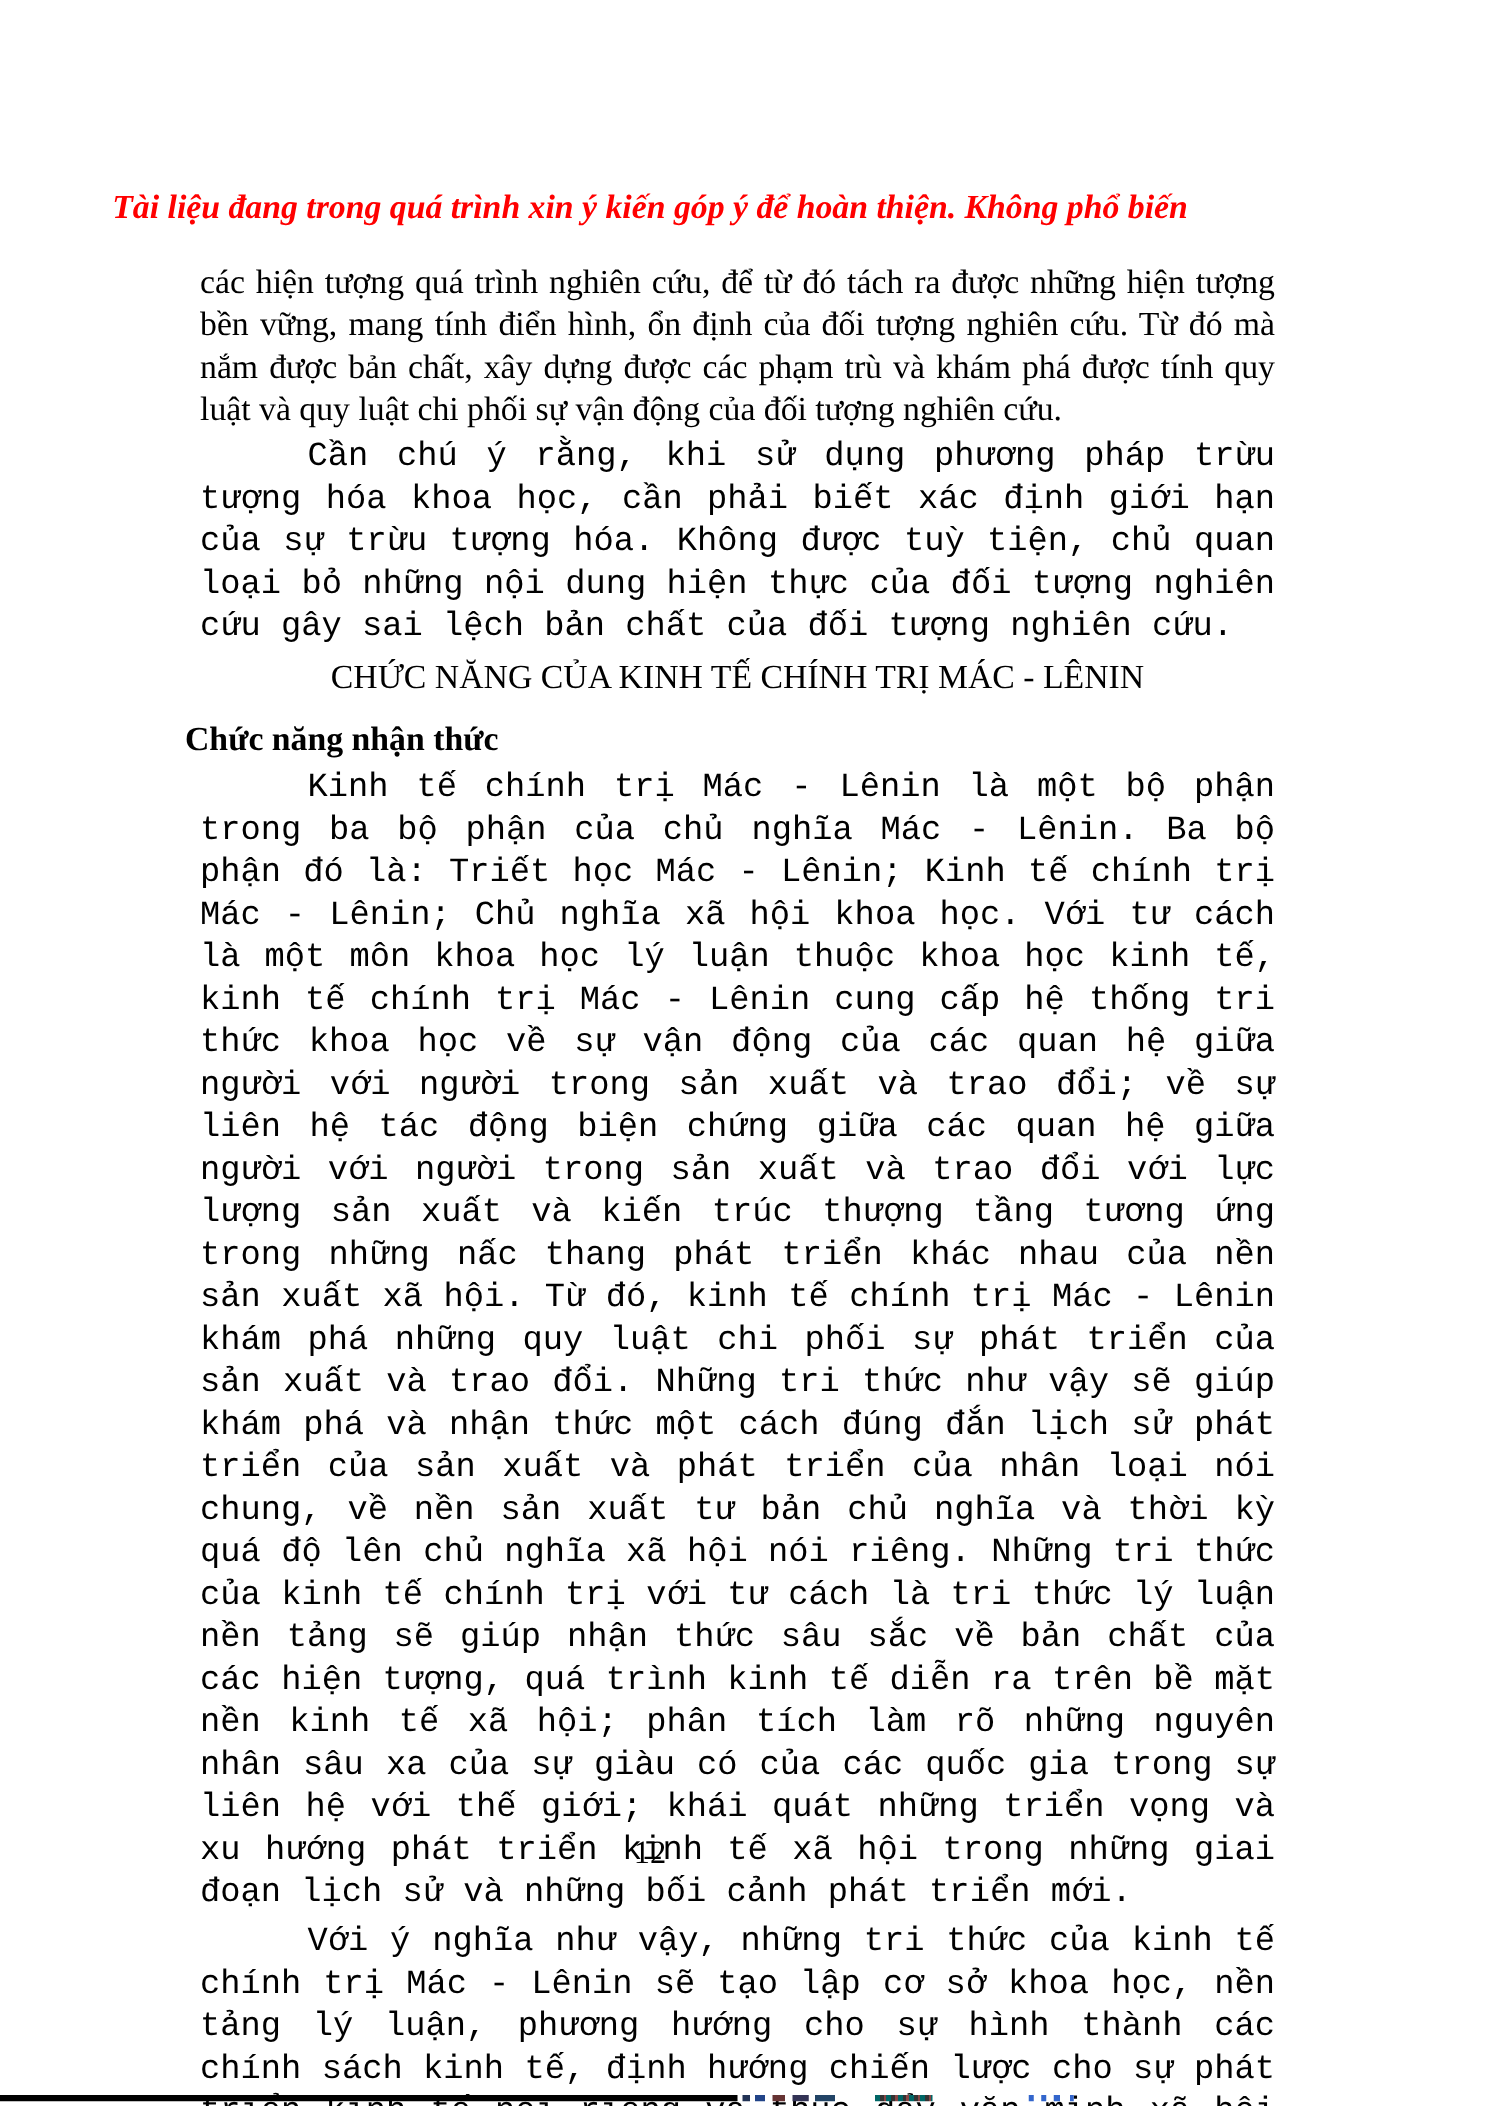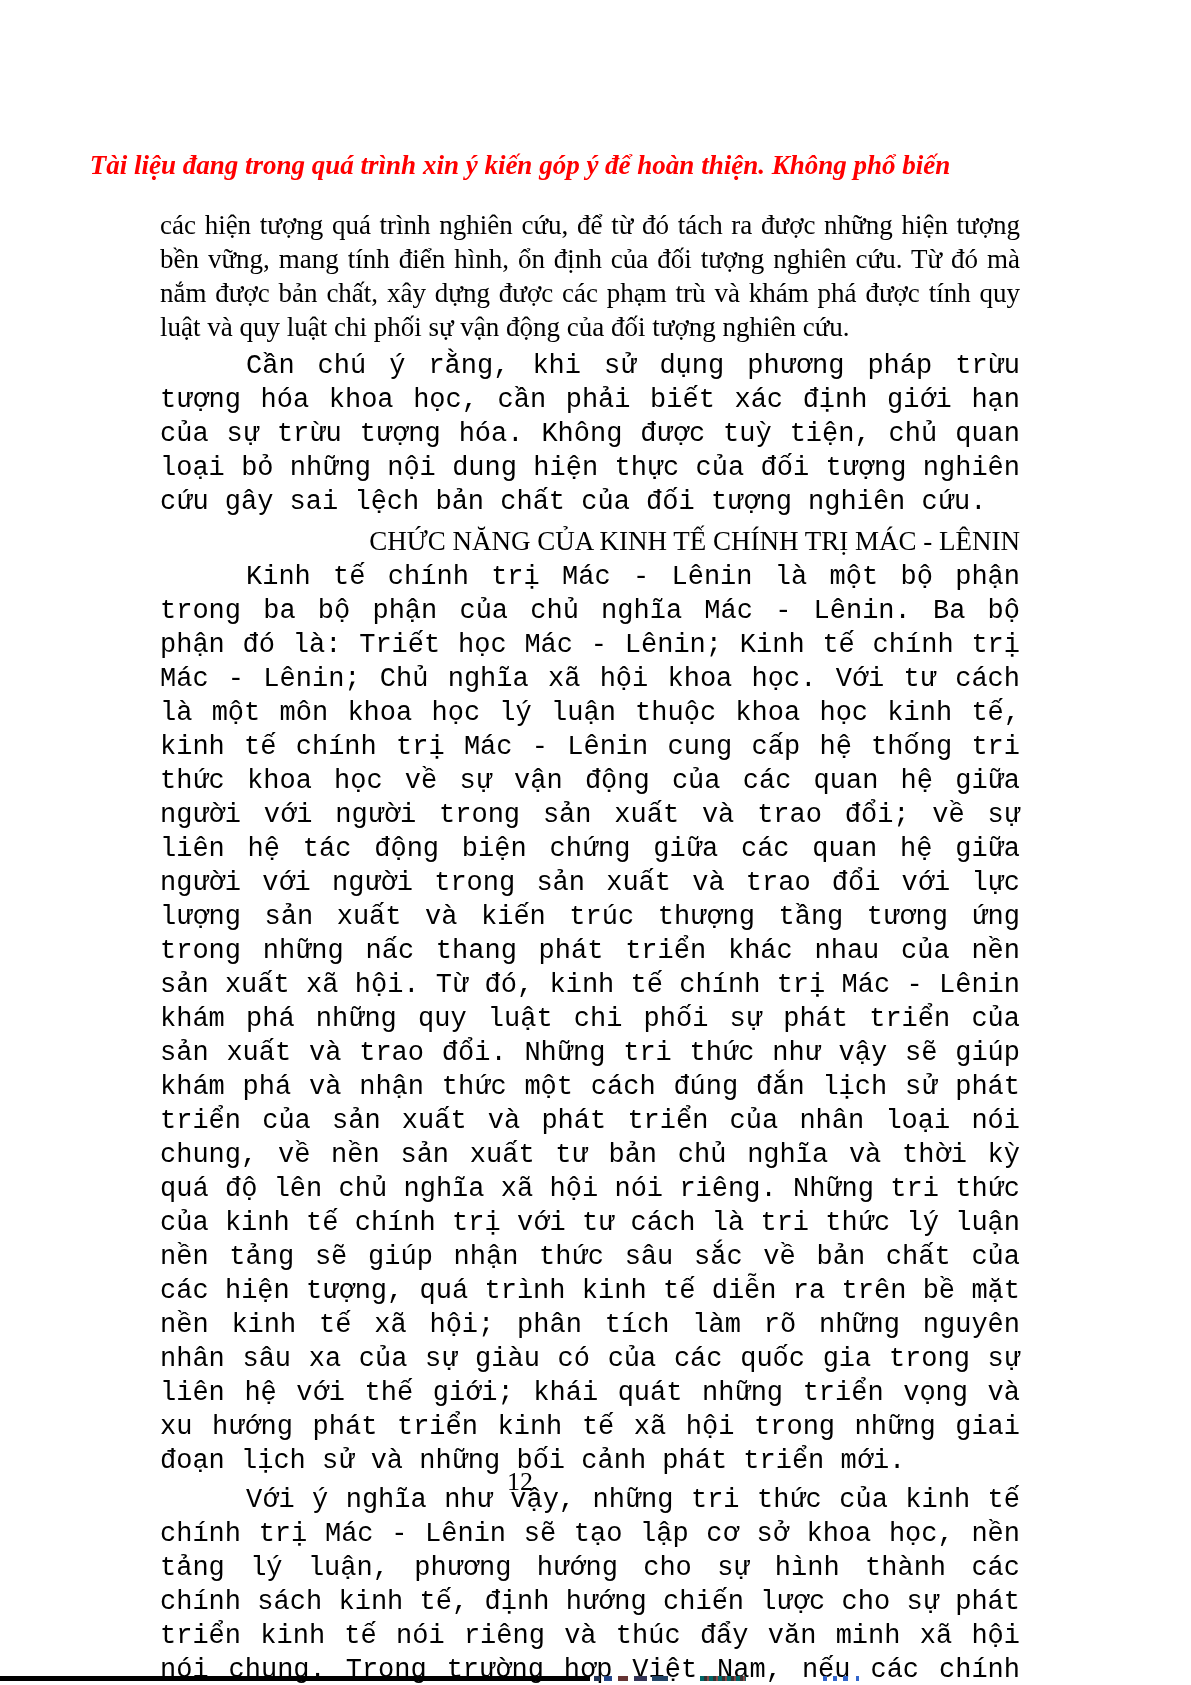--- a/index.html
+++ b/index.html
@@ -44,26 +44,26 @@
   }
   .content p.indent {
     text-indent: 86px;
     font-family: Liberation Mono, monospace;
   }
   .content p + p,
   .content p + h1 {
     margin-top: 5px;
   }
   h1.heading {
-    margin: 4px 0 2px 0;
+    margin: 4px 0 16px 0;
     padding: 0;
     font-size: 27px;
     line-height: 34px;
     font-weight: normal;
-    text-align: right;
+    text-align: center;
     white-space: nowrap;
   }
   h2.subheading {
     margin: 9px 0 0 -12px;
     padding: 0;
     font-size: 27px;
     line-height: 34px;
     font-weight: bold;
     text-align: left;
   }
@@ -116,20 +116,21 @@
   <div class="notice" style="color: rgb(255, 0, 0);">Tài liệu đang trong quá trình xin ý kiến góp ý để hoàn thiện. Không phổ biến</div>
 
   <div class="content">
 
     <p class="para">các hiện tượng quá trình nghiên cứu, để từ đó tách ra được những hiện tượng bền vững, mang tính điển hình, ổn định của đối tượng nghiên cứu. Từ đó mà nắm được bản chất, xây dựng được các phạm trù và khám phá được tính quy luật và quy luật chi phối sự vận động của đối tượng nghiên cứu.</p>
 
     <p class="para indent">Cần chú ý rằng, khi sử dụng phương pháp trừu tượng hóa khoa học, cần phải biết xác định giới hạn của sự trừu tượng hóa. Không được tuỳ tiện, chủ quan loại bỏ những nội dung hiện thực của đối tượng nghiên cứu gây sai lệch bản chất của đối tượng nghiên cứu.</p>
 
     <h1 class="heading">CHỨC NĂNG CỦA KINH TẾ CHÍNH TRỊ MÁC - LÊNIN</h1>
 
+    <h2 class="subheading">Chức năng nhận thức</h2>
 
     <p class="para indent">Kinh tế chính trị Mác - Lênin là một bộ phận trong ba bộ phận của chủ nghĩa Mác - Lênin. Ba bộ phận đó là: Triết học Mác - Lênin; Kinh tế chính trị Mác - Lênin; Chủ nghĩa xã hội khoa học. Với tư cách là một môn khoa học lý luận thuộc khoa học kinh tế, kinh tế chính trị Mác - Lênin cung cấp hệ thống tri thức khoa học về sự vận động của các quan hệ giữa người với người trong sản xuất và trao đổi; về sự liên hệ tác động biện chứng giữa các quan hệ giữa người với người trong sản xuất và trao đổi với lực lượng sản xuất và kiến trúc thượng tầng tương ứng trong những nấc thang phát triển khác nhau của nền sản xuất xã hội. Từ đó, kinh tế chính trị Mác - Lênin khám phá những quy luật chi phối sự phát triển của sản xuất và trao đổi. Những tri thức như vậy sẽ giúp khám phá và nhận thức một cách đúng đắn lịch sử phát triển của sản xuất và phát triển của nhân loại nói chung, về nền sản xuất tư bản chủ nghĩa và thời kỳ quá độ lên chủ nghĩa xã hội nói riêng. Những tri thức của kinh tế chính trị với tư cách là tri thức lý luận nền tảng sẽ giúp nhận thức sâu sắc về bản chất của các hiện tượng, quá trình kinh tế diễn ra trên bề mặt nền kinh tế xã hội; phân tích làm rõ những nguyên nhân sâu xa của sự giàu có của các quốc gia trong sự liên hệ với thế giới; khái quát những triển vọng và xu hướng phát triển kinh tế xã hội trong những giai đoạn lịch sử và những bối cảnh phát triển mới.</p>
 
     <p class="para indent">Với ý nghĩa như vậy, những tri thức của kinh tế chính trị Mác - Lênin sẽ tạo lập cơ sở khoa học, nền tảng lý luận, phương hướng cho sự hình thành các chính sách kinh tế, định hướng chiến lược cho sự phát triển kinh tế nói riêng và thúc đẩy văn minh xã hội nói chung. Trong trường hợp Việt Nam, nếu các chính sách kinh tế được hoạch định mà không dựa trên cơ sở tri thức lý luận của kinh tế chính trị Mác</p>
 
     <p class="para">- Lênin sẽ khó có thể mang lại hiệu quả thúc đẩy phát triển kinh tế - xã hội lâu dài.</p>
 
   </div>
 
   <div class="page-number">12</div>

